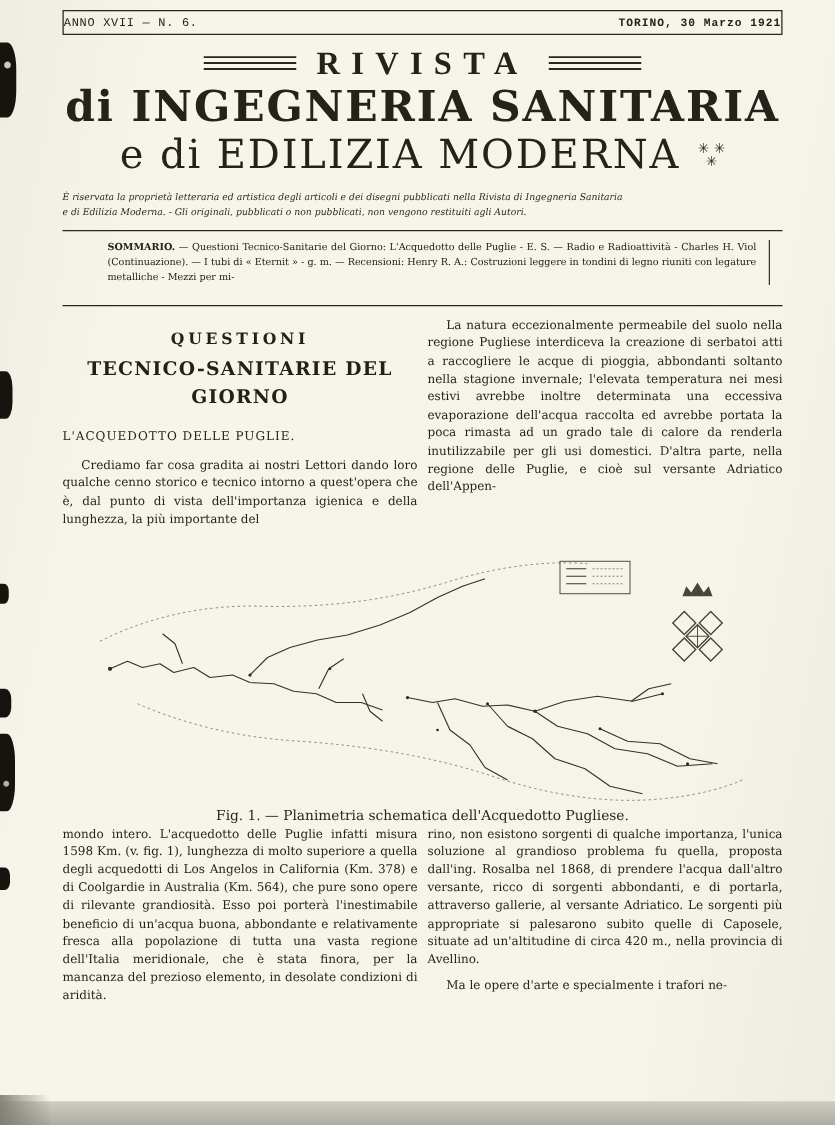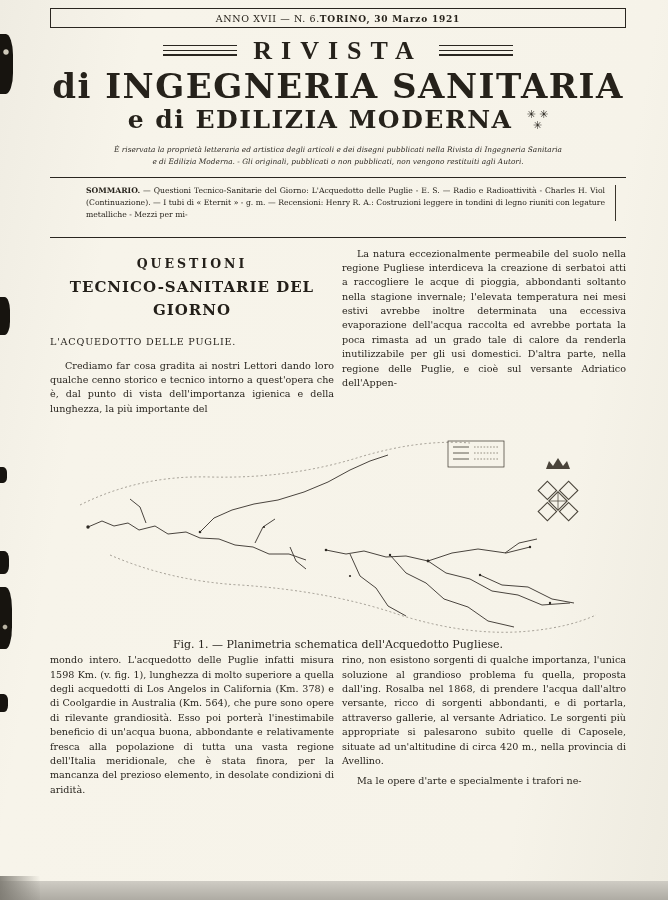--- a/index.html
+++ b/index.html
@@ -3,39 +3,39 @@
 <meta charset="utf-8">
 <style>
   html,body{margin:0;padding:0;background:#9a978f;}
   .canvas{position:relative;width:668px;height:900px;overflow:hidden;
           background:#bdbab2;font-family:"DejaVu Serif",serif;color:#26221b;}
   .page{position:absolute;left:0;top:0;width:668px;height:882px;box-sizing:border-box;
         background:linear-gradient(100deg,#efece2 0%,#f7f4ea 18%,#f6f3e9 80%,#eeebe0 100%);
         padding:8px 42px 0 50px;z-index:2;}
 
   
-  .masthead{display:flex;justify-content:center;align-items:center;
-            border:1.5px solid #2a2620;padding:4px 0 3px;font-size:9.5px;letter-spacing:.6px;}
+  .masthead{display:flex;justify-content:space-between;align-items:center;
+            border:1.5px solid #2a2620;padding:4px 0 3px;font-size:9.5px;letter-spacing:.6px;font-family:Liberation Mono, monospace;}
   .masthead .issue{font-variant:small-caps;}
   .masthead .date{font-weight:700;font-size:9px;letter-spacing:.8px;}
 
   
   .title-block{text-align:center;margin-top:9px;}
   .title-row1{display:flex;align-items:center;justify-content:center;gap:16px;font-family:Liberation Serif, serif;}
   .flourish{width:74px;height:11px;
             background:repeating-linear-gradient(#2a2620 0 1.5px,transparent 1.5px 4.6px);}
   .t1{font-size:26px;font-weight:700;letter-spacing:9px;margin:0;line-height:1.05;}
   .t2{font-size:34px;font-weight:700;letter-spacing:1.5px;margin:4px 0 0;line-height:1.08;}
   .title-row3{display:flex;justify-content:center;align-items:center;gap:14px;margin-top:2px;}
-  .t3{font-size:25px;font-weight:700;letter-spacing:1.5px;margin:0;line-height:1.05;}
+  .t3{font-size:32px;font-weight:400;letter-spacing:1.5px;margin:0;line-height:1.05;}
   .stars{display:flex;flex-direction:column;align-items:center;line-height:1;
          font-family:"DejaVu Sans",sans-serif;font-size:11px;color:#2a2620;}
   .stars span{display:block;}
 
-  .copyright{margin-top:11px;text-align:center;font-style:italic;font-size:7.4px;
+  .copyright{margin-top:11px;font-style:italic;font-size:7.4px;
              line-height:1.65;color:#2e2a24;}
 
   .rule{border:none;border-top:1px solid #2a2620;margin:8px 0 0;}
 
   
   .sommario{display:flex;padding:7px 0 8px;font-size:7.7px;line-height:1.55;text-align:justify;margin-left:36px;}
   .sommario .scol{flex:1;}
   .sommario .b{font-weight:700;}
   .vdiv{width:1px;background:#3a352c;margin:0 10px;}
 

